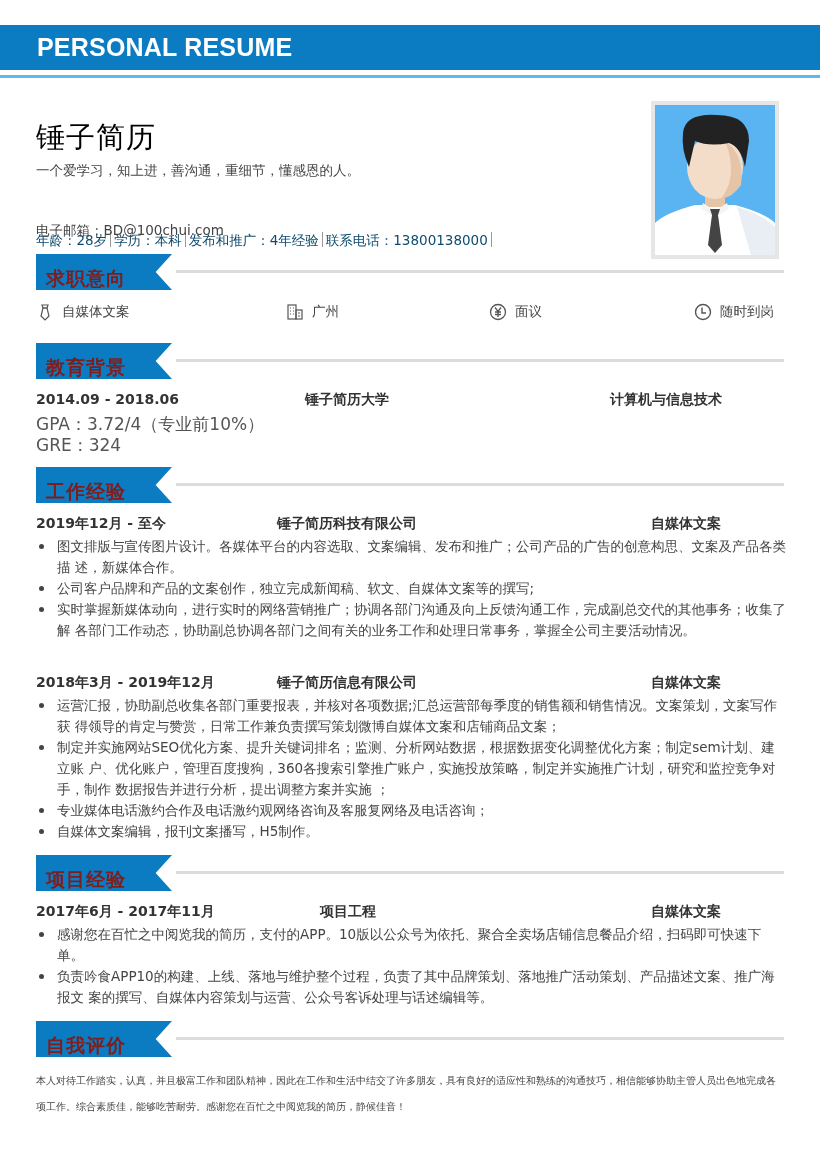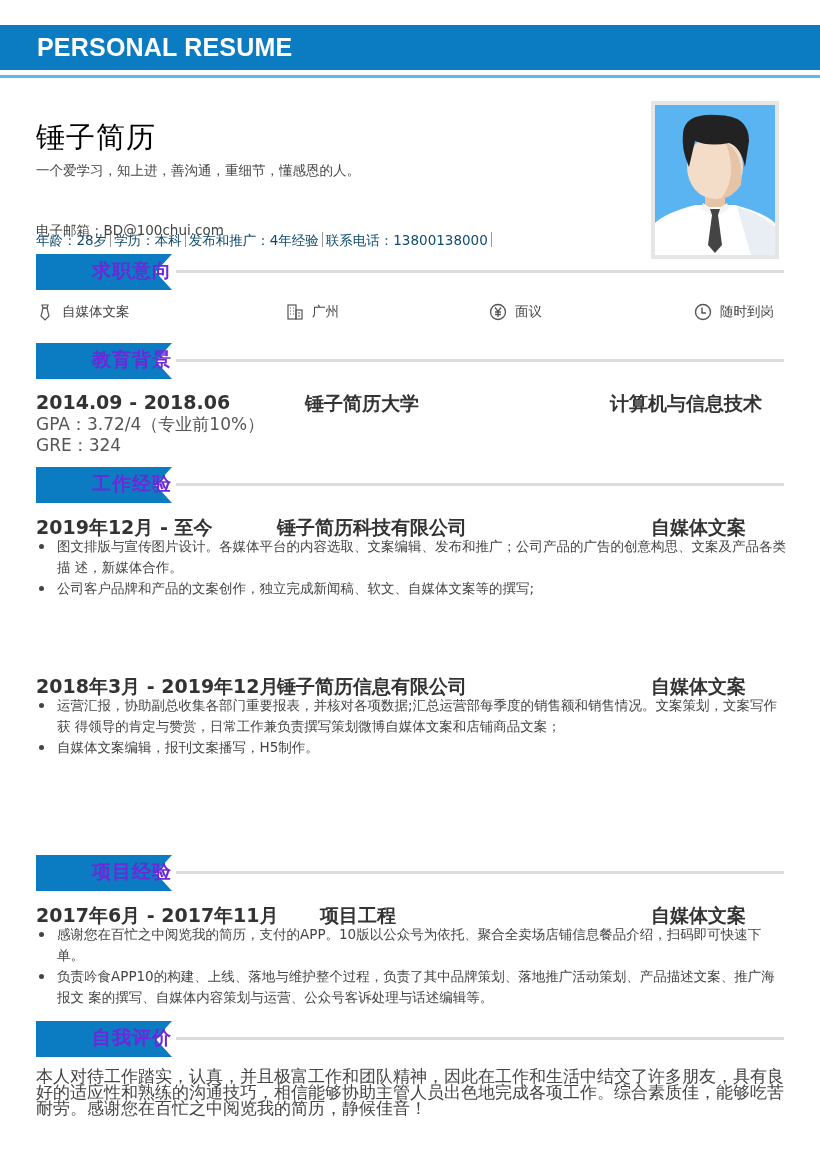--- a/index.html
+++ b/index.html
@@ -19,40 +19,40 @@
   .info-line .sep { display: inline-block; width: 1px; height: 15px; background: #999; margin: 0 3px; }
   .email-line { position: absolute; left: 36px; top: 222px; font-size: 13.5px; color: #444; }
 
   .photo { position: absolute; left: 651px; top: 101px; width: 128px; height: 158px; background: #e6e6e6; padding: 4px; }
   .photo svg { width: 120px; height: 150px; display: block; }
 
   
   .section-head { position: absolute; left: 36px; width: 748px; height: 36px; }
   .section-head .tag { position: absolute; left: 0; top: 0; height: 36px; width: 136px; background: #0b7cc2;
       clip-path: polygon(0 0, 100% 0, 88% 50%, 100% 100%, 0 100%); }
-  .section-head .tag-label { position: absolute; left: 10px; top: 4px; font-size: 19px; font-weight: bold; color: #6d28d9; letter-spacing: 1px; margin-left: 46px; }
+  .section-head .tag-label { position: absolute; left: 10px; top: 12px; font-size: 19px; font-weight: bold; color: #7f1d1d; letter-spacing: 1px; }
   .section-head .rule { position: absolute; left: 140px; right: 0; top: 16px; height: 3px; background: #dcdcdc; }
 
   
   .intent-row { position: absolute; top: 303px; left: 36px; width: 740px; height: 22px; font-size: 13.5px; color: #444; }
   .intent-item { position: absolute; top: 0; display: flex; align-items: center; gap: 8px; }
   .intent-item svg { width: 18px; height: 18px; display: block; }
 
   
-  .row-head { position: absolute; left: 36px; width: 740px; font-size: 19px; font-weight: bold; color: #333; height: 18px; }
+  .row-head { position: absolute; left: 36px; width: 740px; font-size: 14px; font-weight: bold; color: #333; height: 18px; }
   .row-head span { position: absolute; top: 0; white-space: nowrap; }
 
   .plain { position: absolute; left: 36px; font-size: 17px; color: #555; }
 
   
   .bullets { position: absolute; left: 36px; width: 750px; list-style: none; font-size: 13.5px; color: #444; line-height: 21px; }
   .bullets li { position: relative; padding-left: 21px; }
   .bullets li::before { content: ""; position: absolute; left: 3px; top: 8px; width: 5px; height: 5px; border-radius: 50%; background: #444; }
 
-  .para { position: absolute; left: 36px; width: 748px; font-size: 17px; color: #444; line-height: 16px; }
+  .para { position: absolute; left: 36px; width: 748px; font-size: 10px; color: #444; line-height: 26px; }
 </style>
 </head>
 <body>
 
 <div class="banner">
   <div class="title">PERSONAL RESUME</div>
   <div class="line-white"></div>
   <div class="line-light"></div>
 </div>
 
@@ -143,29 +143,32 @@
 </div>
 
 <div class="row-head" style="top:515px;">
   <span style="left:0;">2019年12月 - 至今</span>
   <span style="left:241px;">锤子简历科技有限公司</span>
   <span style="left:615px;">自媒体文案</span>
 </div>
 <ul class="bullets" style="top:536px;">
   <li>图文排版与宣传图片设计。各媒体平台的内容选取、文案编辑、发布和推广；公司产品的广告的创意构思、文案及产品各类描 述，新媒体合作。</li>
   <li>公司客户品牌和产品的文案创作，独立完成新闻稿、软文、自媒体文案等的撰写;</li>
+  <li>实时掌握新媒体动向，进行实时的网络营销推广；协调各部门沟通及向上反馈沟通工作，完成副总交代的其他事务；收集了解 各部门工作动态，协助副总协调各部门之间有关的业务工作和处理日常事务，掌握全公司主要活动情况。</li>
 </ul>
 
 <div class="row-head" style="top:674px;">
   <span style="left:0;">2018年3月 - 2019年12月</span>
   <span style="left:241px;">锤子简历信息有限公司</span>
   <span style="left:615px;">自媒体文案</span>
 </div>
 <ul class="bullets" style="top:695px;">
   <li>运营汇报，协助副总收集各部门重要报表，并核对各项数据;汇总运营部每季度的销售额和销售情况。文案策划，文案写作获 得领导的肯定与赞赏，日常工作兼负责撰写策划微博自媒体文案和店铺商品文案；</li>
+  <li>制定并实施网站SEO优化方案、提升关键词排名；监测、分析网站数据，根据数据变化调整优化方案；制定sem计划、建立账 户、优化账户，管理百度搜狗，360各搜索引擎推广账户，实施投放策略，制定并实施推广计划，研究和监控竞争对手，制作 数据报告并进行分析，提出调整方案并实施 ；</li>
+  <li>专业媒体电话激约合作及电话激约观网络咨询及客服复网络及电话咨询；</li>
   <li>自媒体文案编辑，报刊文案播写，H5制作。</li>
 </ul>
 
 <div class="section-head" style="top:855px;padding-left:32px;">
   <div class="tag"></div>
   <div class="tag-label">项目经验</div>
   <div class="rule"></div>
 </div>
 <div class="row-head" style="top:903px;">
   <span style="left:0;">2017年6月 - 2017年11月</span>

